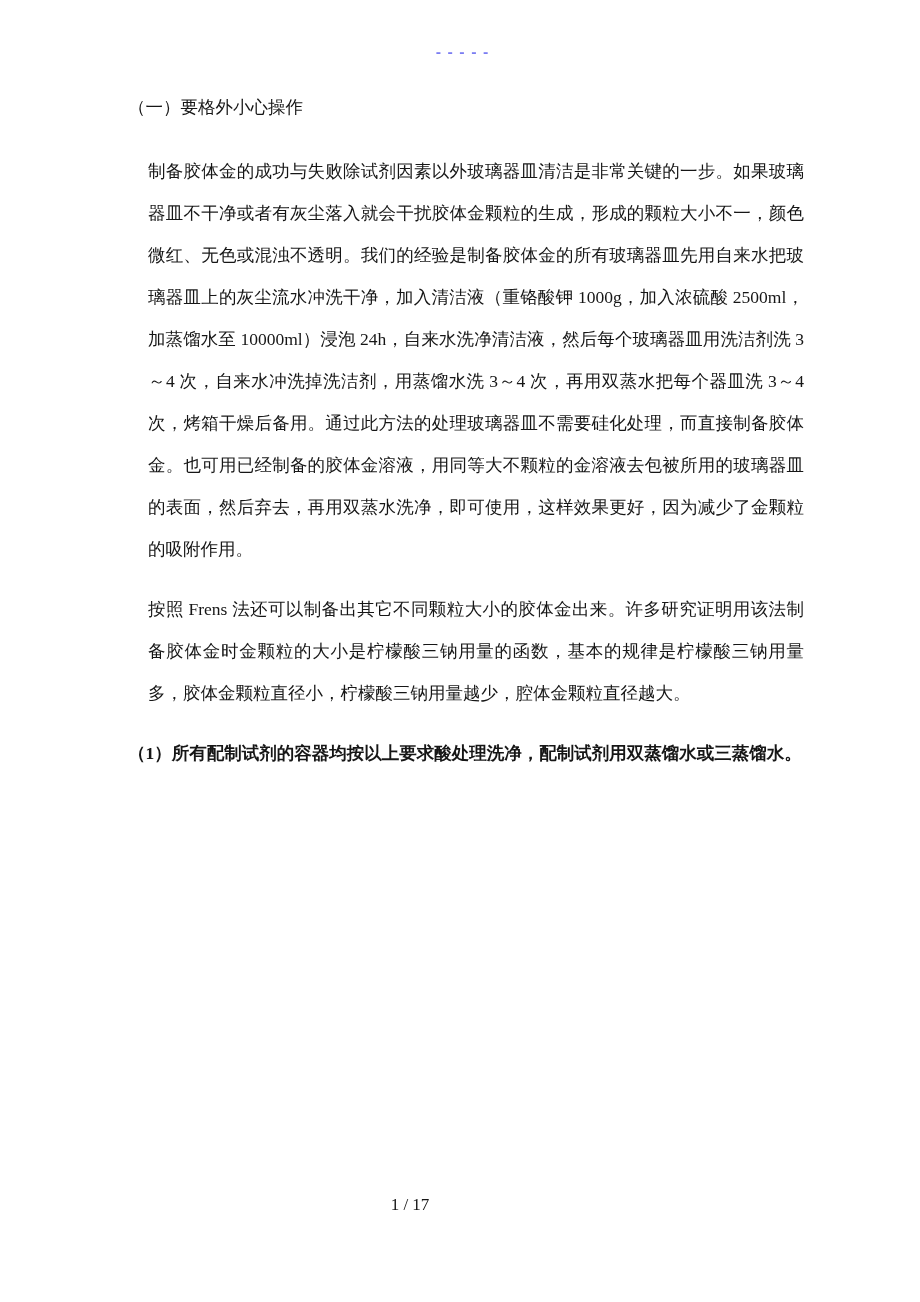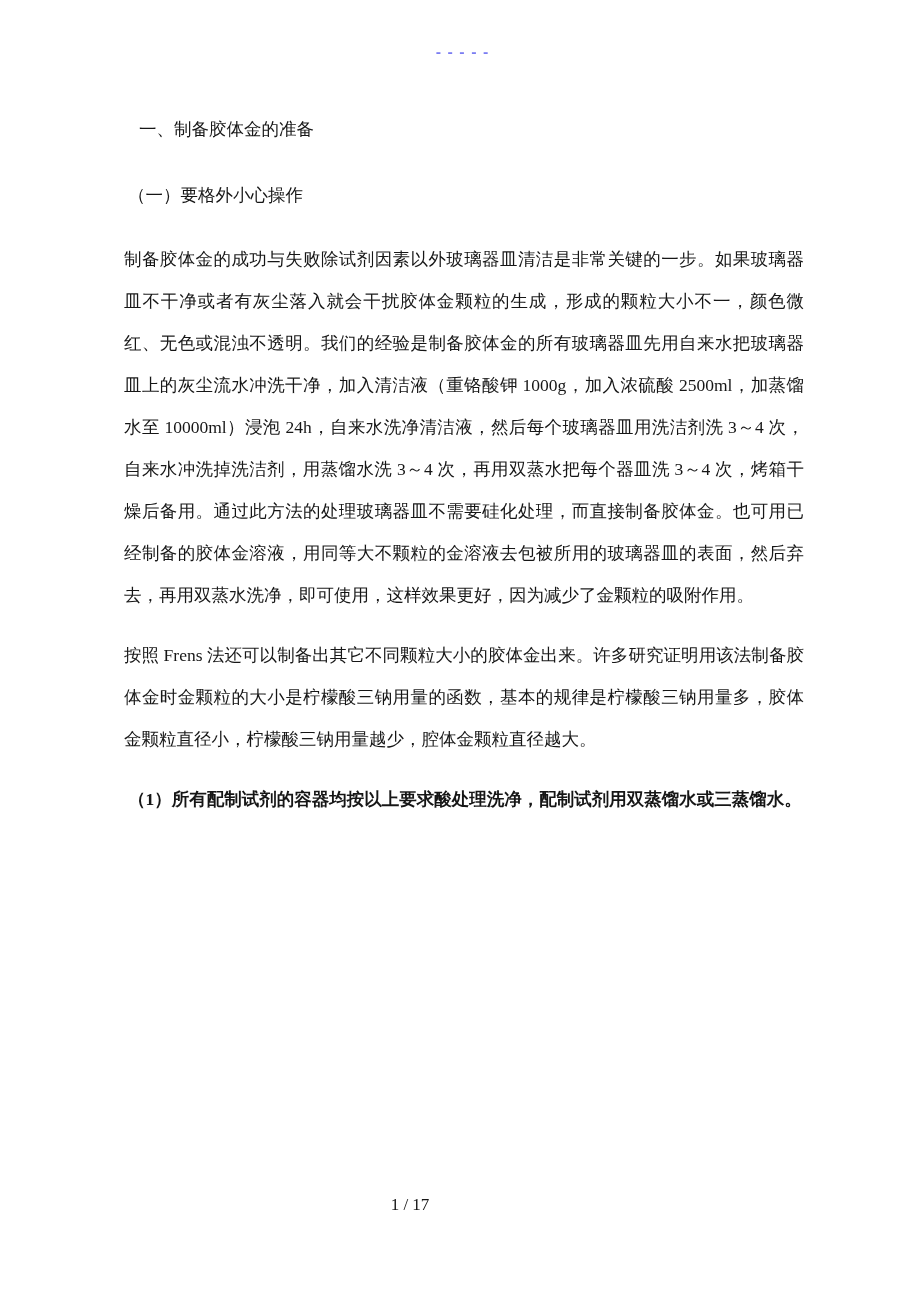--- a/index.html
+++ b/index.html
@@ -39,20 +39,21 @@
   .h-level1 {
     margin-top: 46px;
     text-indent: 15px;
   }
   .h-level2 {
     margin-top: 24px;
     text-indent: 4px;
   }
   .p-body {
     margin-top: 22px;
+    margin-left: 24px;
   }
   .p-item {
     margin-top: 18px;
     text-indent: 4px;
     font-weight: bold;
   }
   .h-after {
     margin-top: 18px;
   }
   sub.formula-sub {
@@ -71,21 +72,20 @@
   }
 </style>
 </head>
 <body>
 
 <div class="page">
   <div class="content">
 
     <div class="top-dashes">-----</div>
 
-    <h1 class="doc-heading h-level1">一、制备胶体金的准备</h1>
 
     <h2 class="doc-heading h-level2">（一）要格外小心操作</h2>
 
     <p class="doc-para p-body">制备胶体金的成功与失败除试剂因素以外玻璃器皿清洁是非常关键的一步。如果玻璃器皿不干净或者有灰尘落入就会干扰胶体金颗粒的生成，形成的颗粒大小不一，颜色微红、无色或混浊不透明。我们的经验是制备胶体金的所有玻璃器皿先用自来水把玻璃器皿上的灰尘流水冲洗干净，加入清洁液（重铬酸钾 1000g，加入浓硫酸 2500ml，加蒸馏水至 10000ml）浸泡 24h，自来水洗净清洁液，然后每个玻璃器皿用洗洁剂洗 3～4 次，自来水冲洗掉洗洁剂，用蒸馏水洗 3～4 次，再用双蒸水把每个器皿洗 3～4 次，烤箱干燥后备用。通过此方法的处理玻璃器皿不需要硅化处理，而直接制备胶体金。也可用已经制备的胶体金溶液，用同等大不颗粒的金溶液去包被所用的玻璃器皿的表面，然后弃去，再用双蒸水洗净，即可使用，这样效果更好，因为减少了金颗粒的吸附作用。</p>
 
 
     <p class="doc-para p-body h-after">按照 Frens 法还可以制备出其它不同颗粒大小的胶体金出来。许多研究证明用该法制备胶体金时金颗粒的大小是柠檬酸三钠用量的函数，基本的规律是柠檬酸三钠用量多，胶体金颗粒直径小，柠檬酸三钠用量越少，腔体金颗粒直径越大。</p>
 
     <p class="doc-para p-item">（1）所有配制试剂的容器均按以上要求酸处理洗净，配制试剂用双蒸馏水或三蒸馏水。</p>
 

